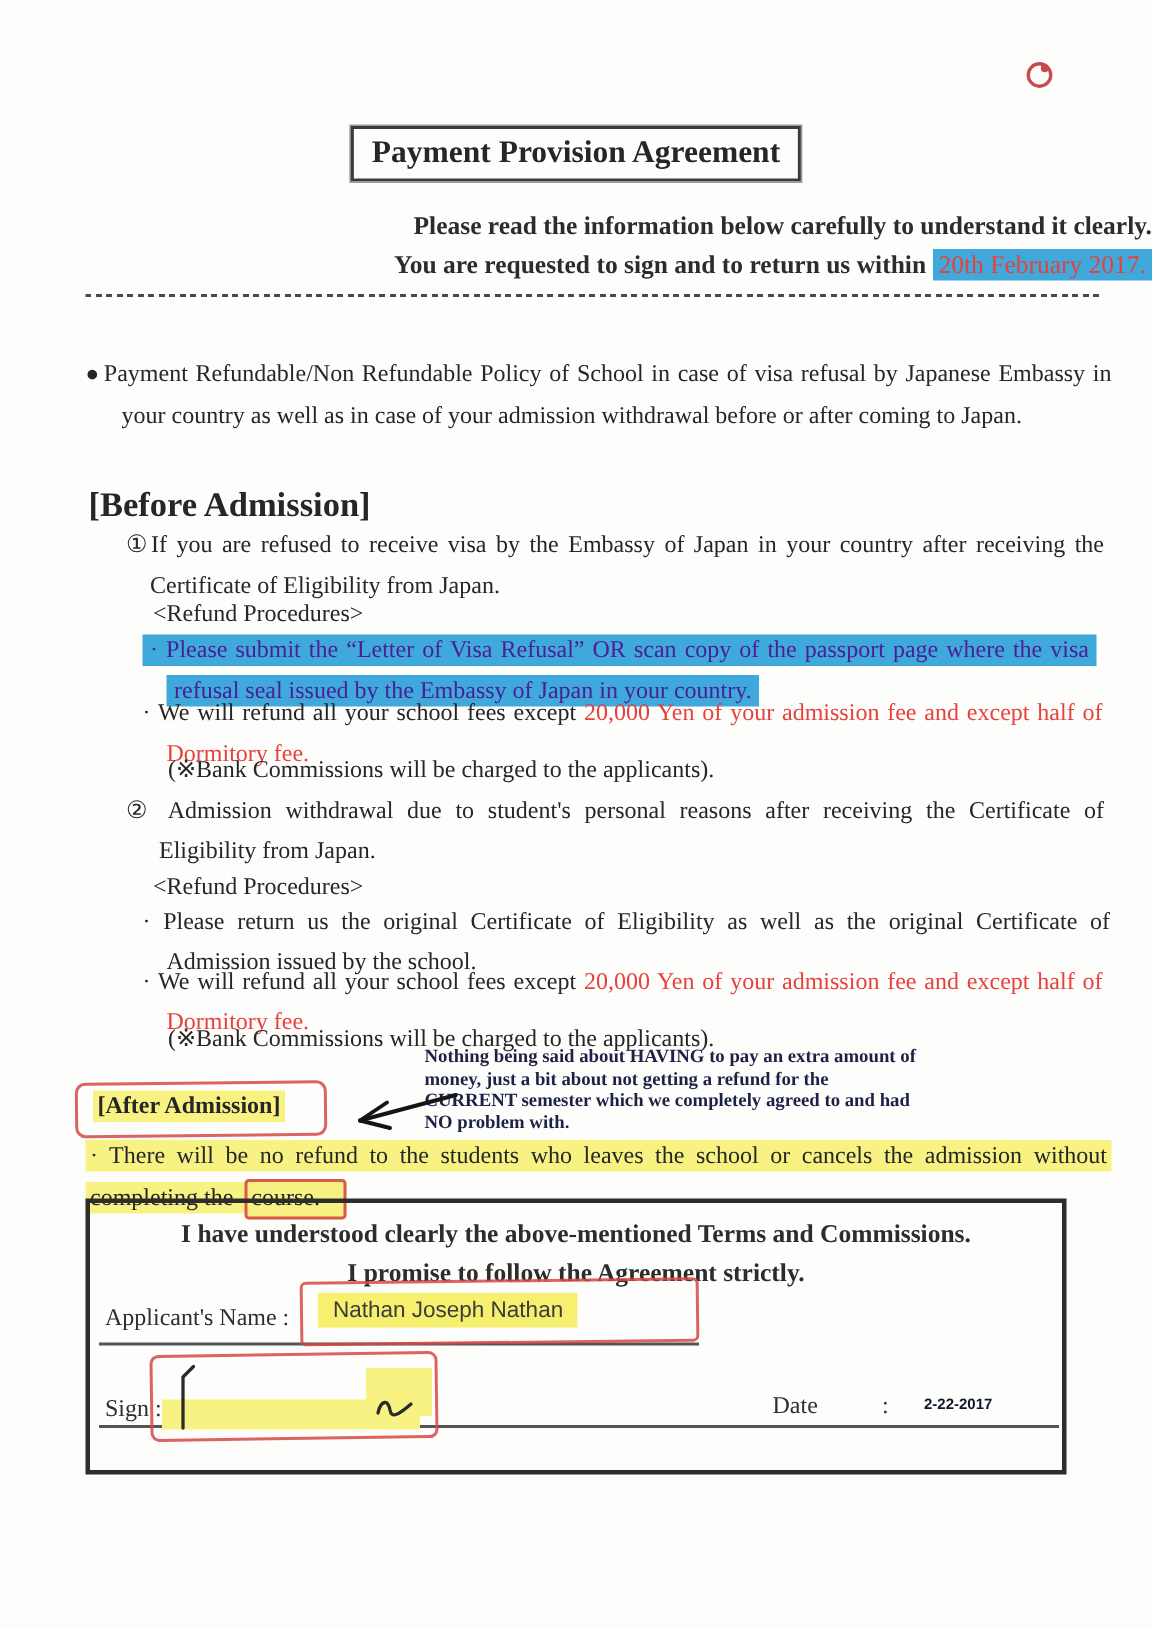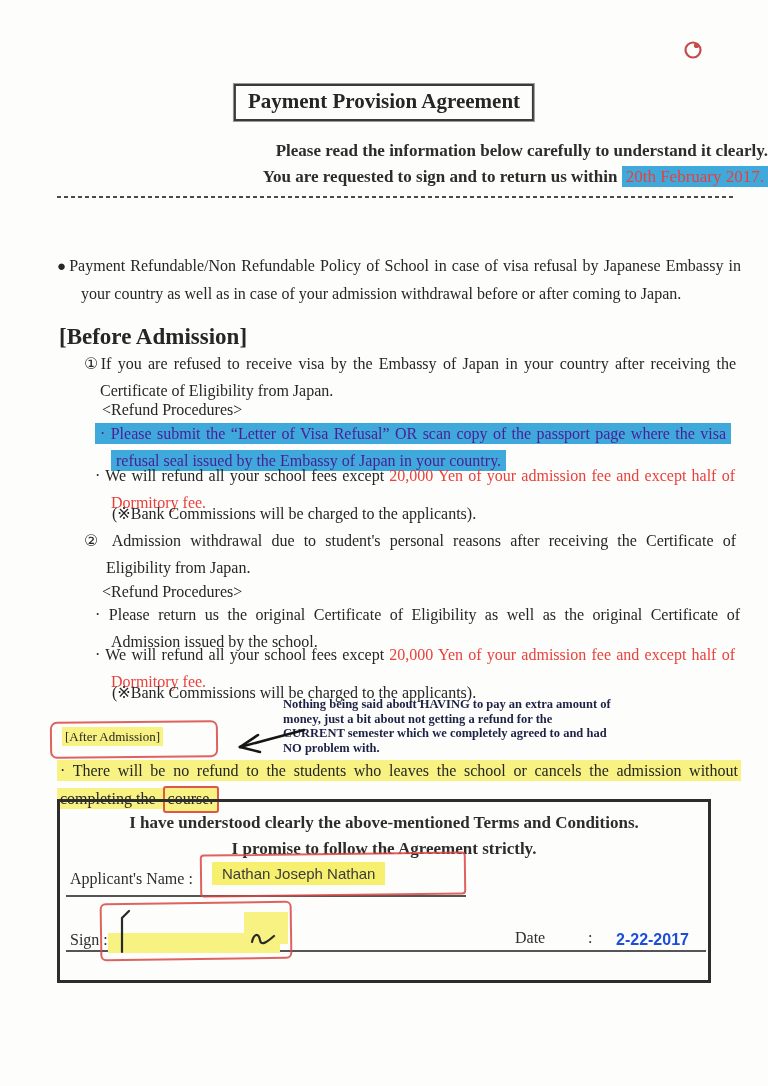--- a/index.html
+++ b/index.html
@@ -20,21 +20,21 @@
     border:2px solid #3a3a3a; box-shadow:0 0 0 1px #9a9a9a;
     padding:3px 12px 5px 12px;
     font-size:21px; font-weight:bold; white-space:nowrap;
   }
   .intro { left:0; top:138px; width:100%; text-align:right;
     font-weight:bold; font-size:17px; line-height:26px; color:#2c2c2c; }
   .hl-deadline { background:#3fa9dc; color:#e8413c; padding:1px 4px; font-weight:normal; }
   .dashed-sep { left:57px; top:196px; width:678px; height:2px;
     background:repeating-linear-gradient(90deg,#4a4a4a 0 4px,transparent 4px 7px); }
 
-  .policy { left:57px; top:236px; width:684px; padding-left:24px; text-indent:-24px;margin-top:16px; }
+  .policy { left:57px; top:236px; width:684px; padding-left:24px; text-indent:-24px; }
   .policy .dot { font-size:15px; letter-spacing:2px; }
 
   .sec-head { font-size:23px; font-weight:bold; }
   .blue-hl {
     background:#3fa9dc; color:#4c1d95; padding:2px 5px;
     -webkit-box-decoration-break:clone; box-decoration-break:clone;
   }
   .red-txt { color:#e8413c; }
 
   .annotation {
@@ -43,35 +43,35 @@
     text-align:left;
   }
   .yellow-hl {
     background:#f7f282; padding:2px 3px;
     -webkit-box-decoration-break:clone; box-decoration-break:clone;
   }
   .pen-box {
     position:absolute; border:2.5px solid rgba(216,72,68,.85); border-radius:7px;
     background:transparent; pointer-events:none;
   }
-  .after-head { left:62px; top:729px; font-size:13px; font-weight:normal; }
+  .after-head { left:62px; top:729px; font-size:16px; font-weight:bold; }
   .course-box { border:2.5px solid rgba(216,72,68,.9); border-radius:3px;
-    padding:2px 4px 4px 3px; }
+    padding:2px 16px 4px 3px; }
 
   .agreement-box {
     left:57px; top:799px; width:654px; height:184px;
     border:3px solid #2d2d2d; background:transparent;
   }
   .agree-line { position:absolute; width:100%; text-align:center;
     font-weight:bold; font-size:17px; color:#2c2c2c; }
   .label-serif { font-size:16px; color:#2e2e2e; }
   .hand-sans { font-family:"Liberation Sans","DejaVu Sans",sans-serif; }
   .rule { position:absolute; height:2px; background:#555; }
   .name-val { font-size:15px; color:#3c3c3c; background:#f7ef6e; padding:3px 10px; }
-  .date-val { font-size:16px; font-weight:bold; color:#1d4ed8; }
+  .date-val { font-size:10px; font-weight:bold; color:#0f172a; }
   svg { display:block; }
 </style>
 </head>
 <body>
 
 <div class="page">
 
   <div class="abs" style="left:682px; top:38px;">
     <svg width="24" height="24" viewBox="0 0 24 24">
       <circle cx="11" cy="12" r="7.5" fill="none" stroke="#c64a4e" stroke-width="2.2"></circle>
@@ -121,21 +121,21 @@
     <svg width="82" height="38" viewBox="0 0 82 38">
       <path d="M78,8 C56,14 36,19 14,25" fill="none" stroke="#151515" stroke-width="2.6" stroke-linecap="round"></path>
       <path d="M14,25 L32,13" fill="none" stroke="#151515" stroke-width="2.6" stroke-linecap="round"></path>
       <path d="M14,25 L34,30" fill="none" stroke="#151515" stroke-width="2.6" stroke-linecap="round"></path>
     </svg>
   </div>
 
   <p class="abs jst" style="left:57px; top:757px; width:684px; line-height:28px;"><span class="yellow-hl">· There will be no refund to the students who leaves the school or cancels the admission without completing the </span><span class="yellow-hl course-box">course.</span></p>
 
   <div class="abs agreement-box">
-    <div class="agree-line" style="top:11px;">I have understood clearly the above-mentioned Terms and Conditions.</div>
+    <div class="agree-line" style="top:11px;">I have understood clearly the above-mentioned Terms and Commissions.</div>
     <div class="agree-line" style="top:37px;">I promise to follow the Agreement strictly.</div>
 
     <div class="abs label-serif" style="left:10px; top:68px;">Applicant's Name :</div>
     <div class="rule" style="left:6px; top:93px; width:400px;"></div>
     <div class="abs hand-sans name-val" style="left:152px; top:60px;">Nathan Joseph Nathan</div>
     <div class="pen-box" style="left:140px; top:51px; width:266px; height:43px; transform:rotate(-0.7deg); border-radius:4px;"></div>
 
     <div class="abs label-serif" style="left:10px; top:129px;">Sign :</div>
     <div class="rule" style="left:6px; top:148px; width:640px;"></div>
     <div class="abs" style="left:48px; top:131px; width:172px; height:20px; background:#f7f282;"></div>

